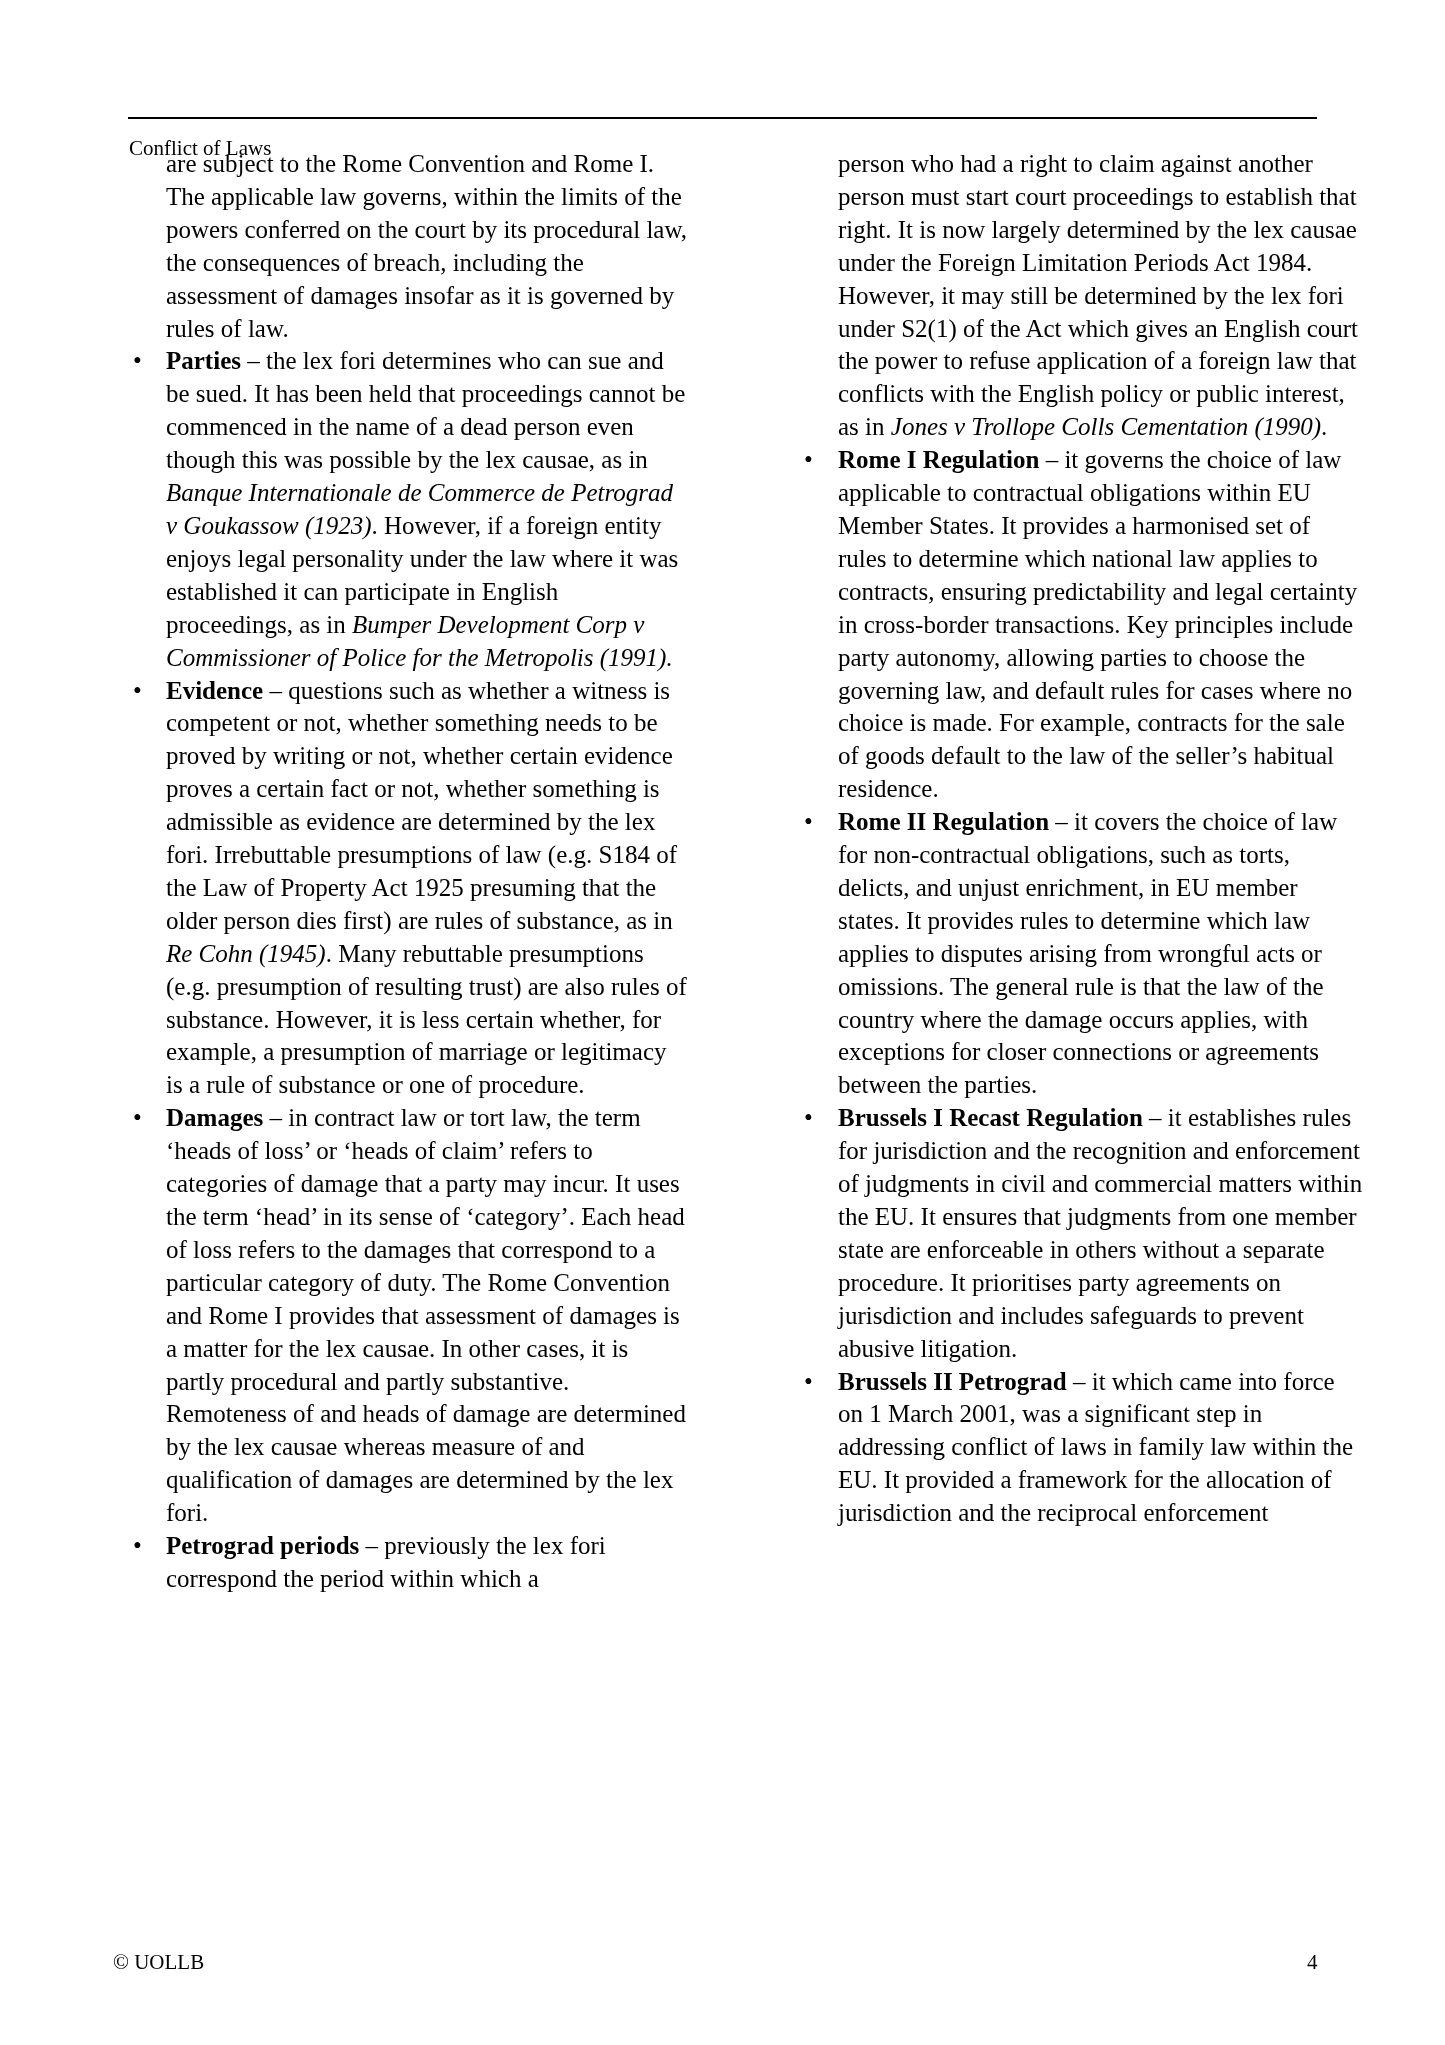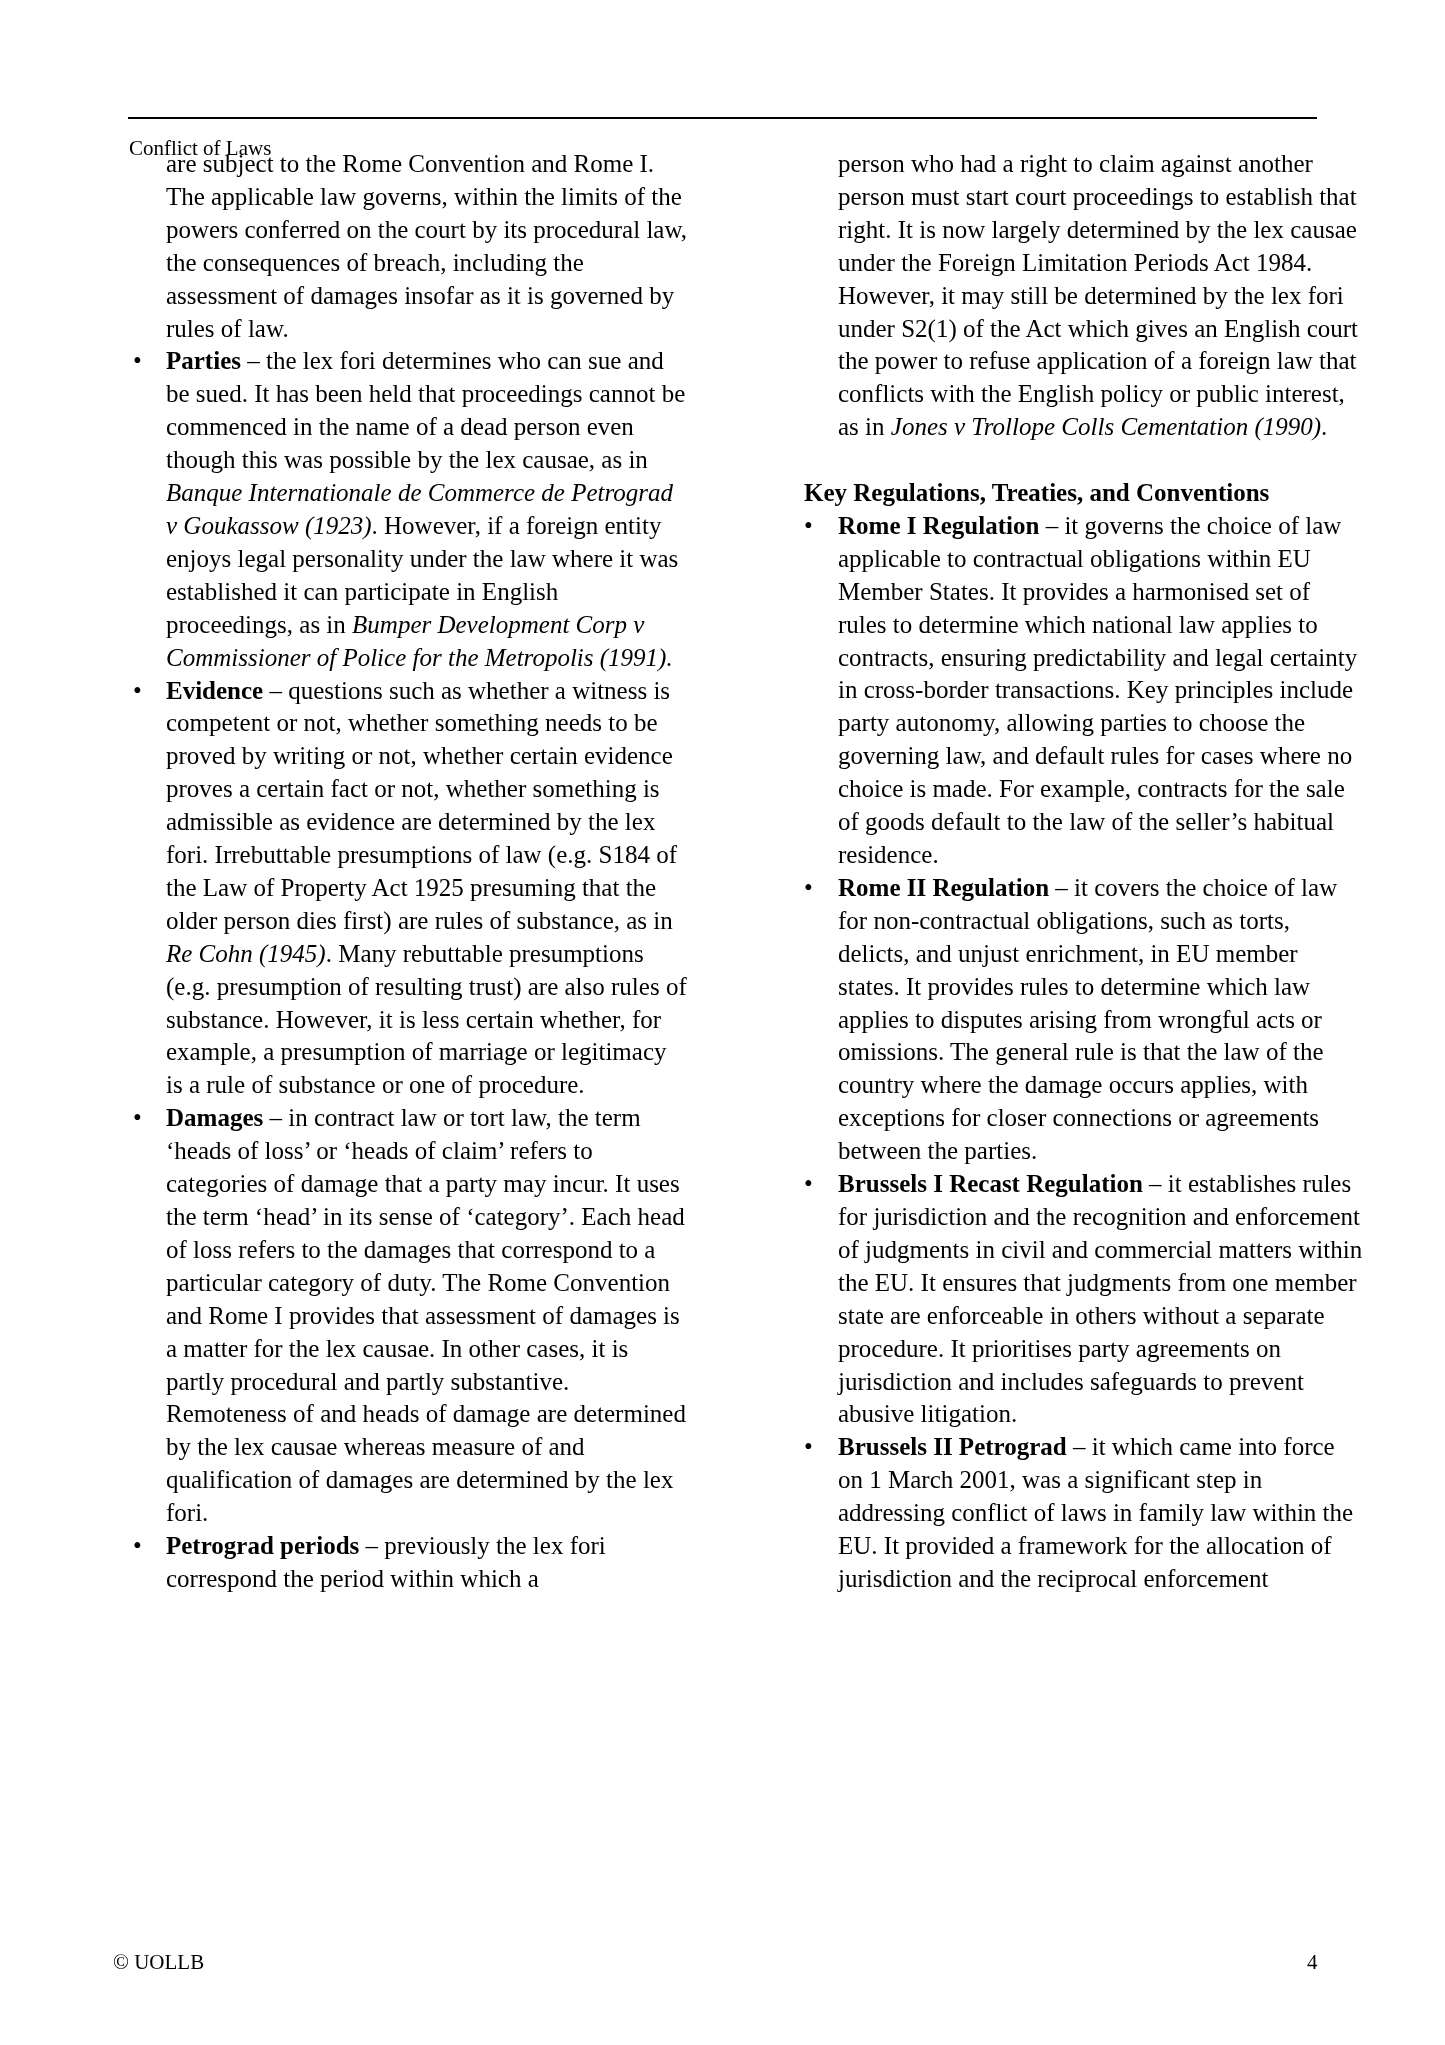--- a/index.html
+++ b/index.html
@@ -71,21 +71,20 @@
     </li>
     <li>
       <span class="bullet">•</span>
       <b>Petrograd periods</b><span> – </span><span>previously the lex fori correspond the period within which a</span>
     </li>
   </ul>
 </div>
 
 <div class="col col-right">
   <p class="para indent-right"><span>person who had a right to claim against another person must start court proceedings to establish that right. It is now largely determined by the lex causae under the Foreign Limitation Periods Act 1984. However, it may still be determined by the lex fori under S2(1) of the Act which gives an English court the power to refuse application of a foreign law that conflicts with the English policy or public interest, as in </span><i>Jones v Trollope Colls Cementation (1990)</i><span>.</span></p>
-  <p class="section-heading">Key Regulations, Treaties, and Conventions</p>
   <ul class="bullets">
     <li>
       <span class="bullet">•</span>
       <b>Rome I Regulation</b><span> – </span><span>it governs the choice of law applicable to contractual obligations within EU Member States. It provides a harmonised set of rules to determine which national law applies to contracts, ensuring predictability and legal certainty in cross-border transactions. Key principles include party autonomy, allowing parties to choose the governing law, and default rules for cases where no choice is made. For example, contracts for the sale of goods default to the law of the seller’s habitual residence.</span>
     </li>
     <li>
       <span class="bullet">•</span>
       <b>Rome II Regulation</b><span> – </span><span>it covers the choice of law for non-contractual obligations, such as torts, delicts, and unjust enrichment, in EU member states. It provides rules to determine which law applies to disputes arising from wrongful acts or omissions. The general rule is that the law of the country where the damage occurs applies, with exceptions for closer connections or agreements between the parties.</span>
     </li>
     <li>

